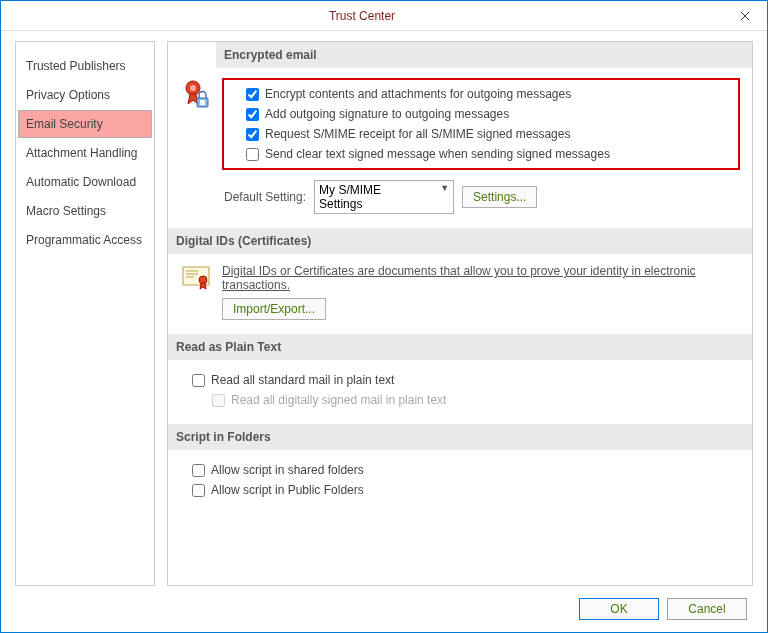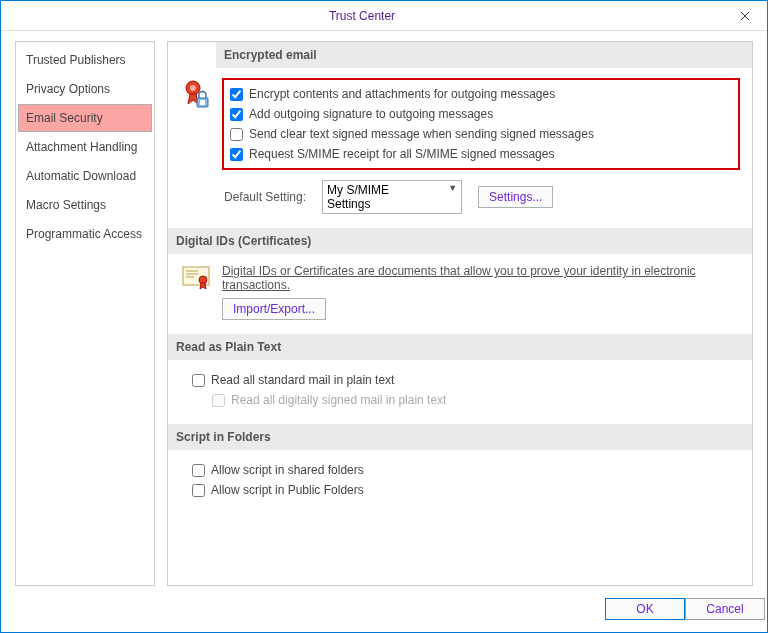--- a/index.html
+++ b/index.html
@@ -1,40 +1,40 @@
 <!DOCTYPE html>
 <html><head>
   <meta charset="utf-8">
   <style>
     * { margin: 0; padding: 0; box-sizing: border-box; font-family: "Segoe UI", Tahoma, sans-serif; font-size: 12px; }
     body { background: #fff; width: 768px; height: 633px; border: 1px solid #0078d4; }
     .titlebar { height: 30px; display: flex; align-items: center; border-bottom: 1px solid #e0e0e0; }
-    .title { flex: 1; text-align: center; color: #4c1d95; }
+    .title { flex: 1; text-align: center; color: #7f1d1d; }
     .close { width: 44px; height: 30px; display: flex; align-items: center; justify-content: center; color: #333; }
     .body { display: flex; padding: 10px 14px 0 14px; height: 555px; }
-    .sidebar { width: 140px; border: 1px solid #ccc; padding: 4px 2px; margin-right: 12px; }
+    .sidebar { width: 140px; border: 1px solid #ccc; padding: 10px 2px; margin-right: 12px; }
     .nav-item { padding: 7px 8px; color: #444; cursor: pointer; margin-bottom: 1px; }
     .nav-item.active { background: #fca5a5; border: 1px solid #b0b0b0; padding: 6px 7px; }
     .content { flex: 1; border: 1px solid #ccc; padding: 0 12px 10px 12px; overflow-y: auto; }
     .section-head { background: #eaeaea; padding: 6px 8px; font-weight: 600; color: #555; margin: 0 -12px 10px -12px; }
     .section-head:first-child { margin-top: 0; margin-left: 36px; }
     .section { margin-bottom: 14px; }
     .row-with-icon { display: flex; align-items: flex-start; gap: 10px; }
     .icon-slot { width: 32px; display: flex; justify-content: center; padding-top: 2px; }
     .check-row { display: flex; align-items: center; gap: 6px; padding: 3px 0; color: #444; }
     .check-row.sub { margin-left: 20px; color: #aaa; }
     .check-row input[type=checkbox] { width: 13px; height: 13px; }
-    .highlight-box { border: 2px solid #d40000; padding: 4px 6px; margin-bottom: 6px; }
-    .setting-row { display: flex; align-items: center; gap: 16px; margin-left: 44px; margin-top: 4px; }
+    .highlight-box { border: 2px solid #d40000; padding: 4px 22px; margin-bottom: 6px; }
+    .setting-row { display: flex; align-items: center; gap: 8px; margin-left: 44px; margin-top: 4px; }
     .setting-row .label { color: #555; }
     .select { border: 1px solid #b0b0b0; padding: 2px 4px; display: flex; gap: 30px; width: 140px; background: #fff; }
     .select .caret { font-size: 9px; color: #555; }
-    .btn { border: 1px solid #b0b0b0; background: #fafafa; padding: 3px 10px; color: #6d28d9; }
+    .btn { border: 1px solid #b0b0b0; background: #fafafa; padding: 3px 10px; color: #4d7c0f; }
     .desc { color: #555; margin-bottom: 6px; text-decoration: underline; }
-    .footer { height: 46px; display: flex; justify-content: flex-end; align-items: center; gap: 0; padding: 0 2px; }
+    .footer { height: 46px; display: flex; justify-content: flex-end; align-items: center; gap: 8px; padding: 0 20px; }
     .footer .btn { width: 80px; text-align: center; border: 1px solid #a0a0a0; }
     .footer .btn.primary { border: 1px solid #0078d4; }
   </style>
 </head>
 <body>
 
 <div class="titlebar">
   <div class="title">Trust Center</div>
   <div class="close">
     <svg width="10" height="10" viewBox="0 0 10 10">
@@ -73,26 +73,26 @@
           <div class="highlight-box">
             <label class="check-row">
               <input type="checkbox" checked="" style="">
               <span>Encrypt contents and attachments for outgoing messages</span>
             </label>
             <label class="check-row">
               <input type="checkbox" checked="" style="">
               <span>Add outgoing signature to outgoing messages</span>
             </label>
             <label class="check-row">
+              <input type="checkbox" checked="" style="">
+              <span>Request S/MIME receipt for all S/MIME signed messages</span>
+            </label>
+            <label class="check-row">
               <input type="checkbox" style="">
               <span>Send clear text signed message when sending signed messages</span>
-            </label>
-            <label class="check-row">
-              <input type="checkbox" checked="" style="">
-              <span>Request S/MIME receipt for all S/MIME signed messages</span>
             </label>
           </div>
         </div>
       </div>
       <div class="setting-row">
         <span class="label">Default Setting:</span>
         <div class="select">
           <span>My S/MIME Settings</span>
           <span class="caret">▼</span>
         </div>

